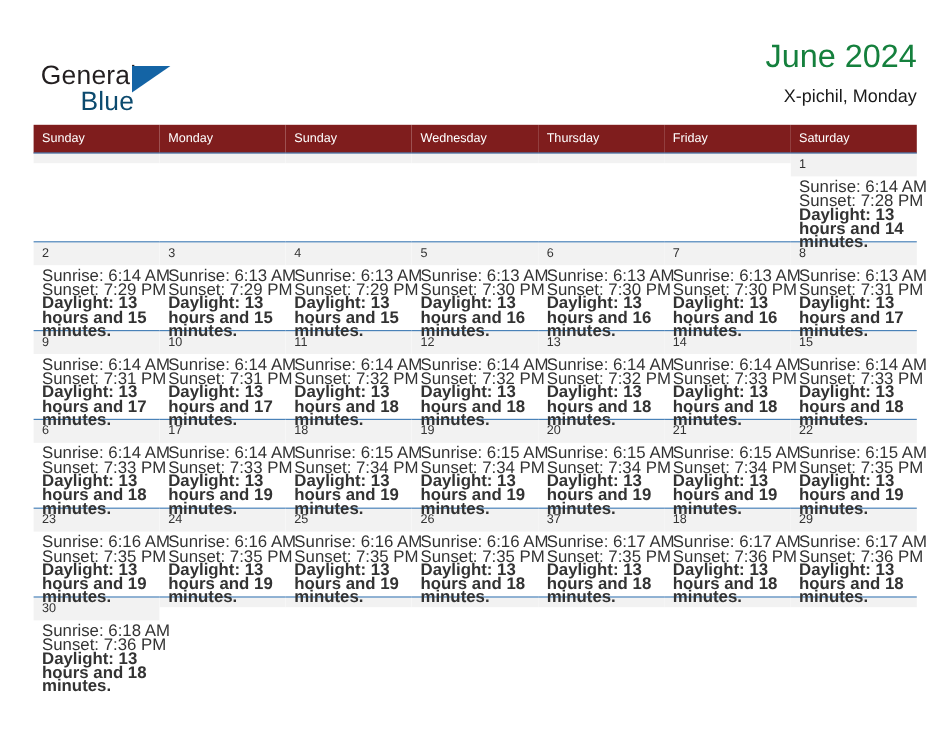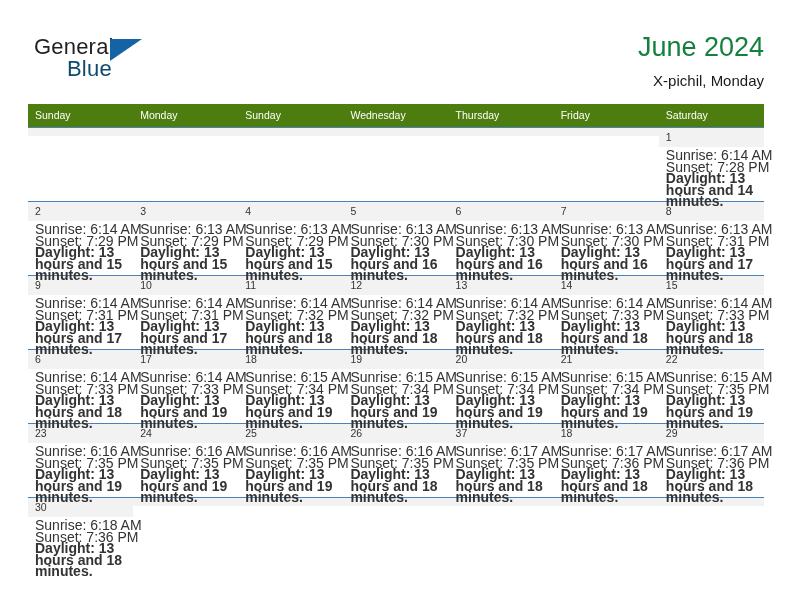--- a/index.html
+++ b/index.html
@@ -24,21 +24,21 @@
   .header {
     position: absolute;
     left: 28px;
     top: 30px;
     right: 28px;
     height: 70px;
   }
   .brand {
     position: absolute;
     left: 6px;
-    top: 4px;
+    top: 20px;
     width: 180px;
     height: 60px;
   }
   .brand-general {
     position: absolute;
     left: 0;
     top: 0;
     font-size: 22px;
     color: #231f20;
     letter-spacing: .2px;
@@ -84,21 +84,21 @@
   
   .calendar {
     position: absolute;
     left: 28px;
     top: 104px;
     width: 736px;
     border-collapse: collapse;
     table-layout: fixed;
   }
   .calendar th {
-    background: #4d7c0f;
+    background: #7f1d1d;
     color: #ffffff;
     font-size: 10.5px;
     font-weight: normal;
     text-align: left;
     padding: 5px 0 6px 7px;
     height: 11px;
     border: none;
   }
   .calendar td {
     vertical-align: top;

